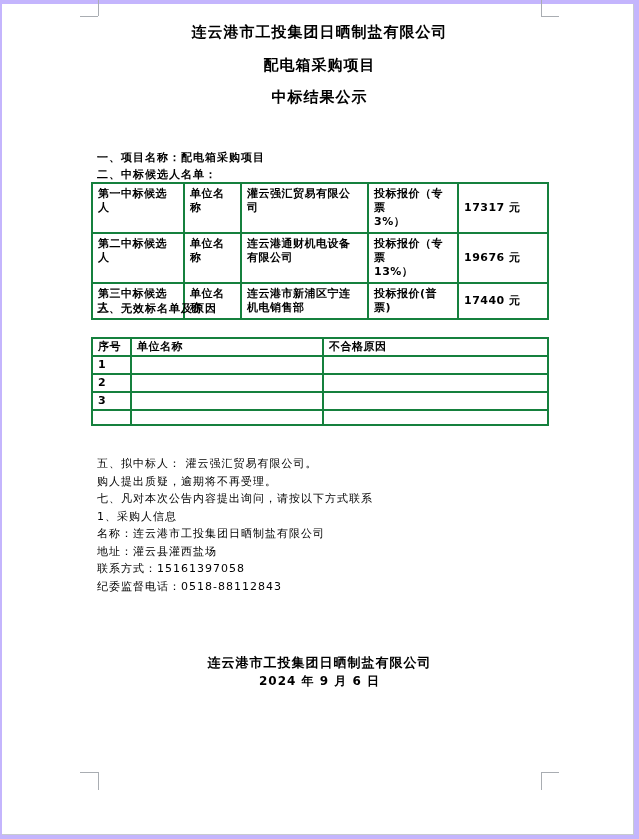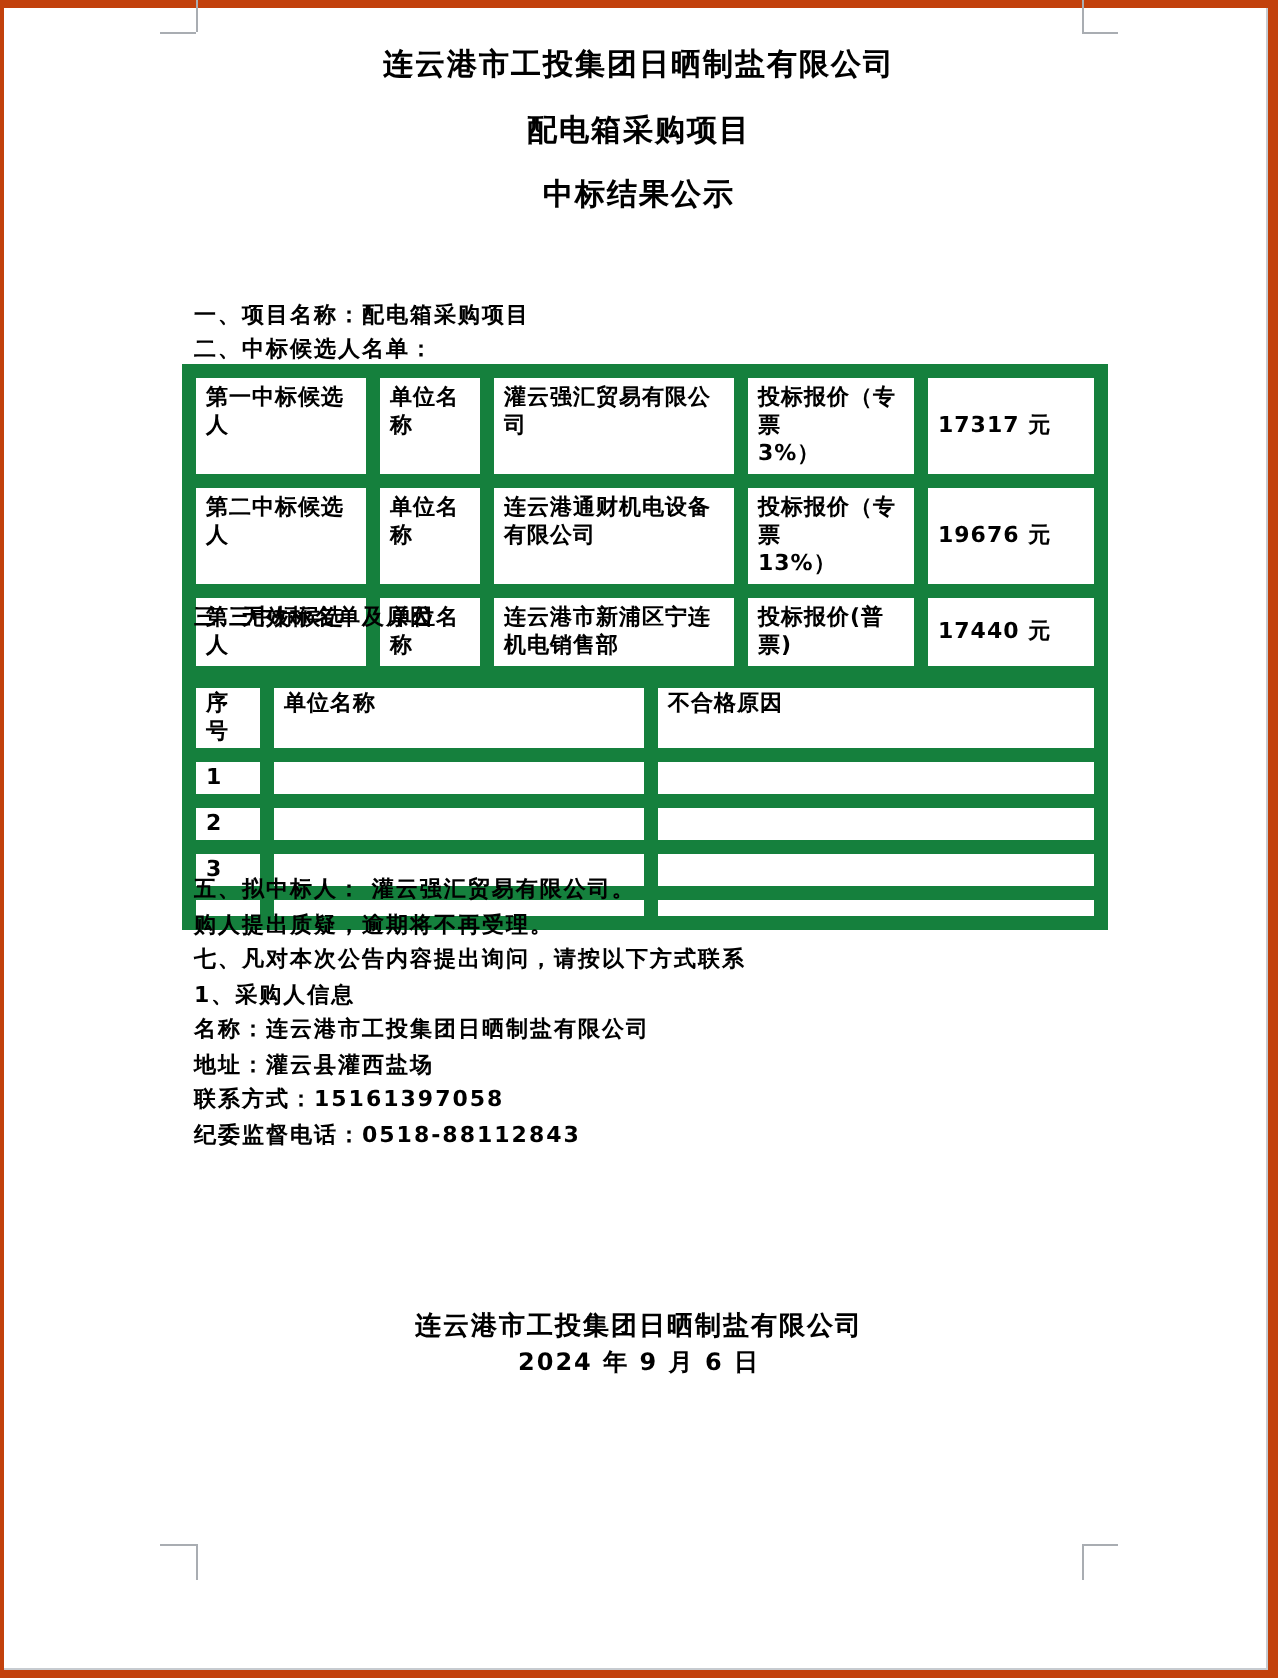--- a/index.html
+++ b/index.html
@@ -1,35 +1,35 @@
 <!DOCTYPE html>
 <html><head>
 <meta charset="utf-8">
 <style>
   * { margin:0; padding:0; box-sizing:border-box; }
   html,body { background:#e4e7ea; }
   body { font-family:"DejaVu Sans","Liberation Sans",sans-serif; color:#000; }
-  .canvas{ position:relative; width:639px; height:839px; background:#c2410c; overflow:hidden; }
+  .canvas{ position:relative; width:639px; height:839px; background:#c4b5fd; overflow:hidden; }
   .sheet{ position:absolute; left:2px; top:4px; width:632px; height:831px; background:#ffffff;
           border-right:1px solid #c7cbd0; border-bottom:1px solid #c7cbd0; }
   .mark{ position:absolute; background:#a9adb2; }
 
   .title{ position:absolute; left:0; width:639px; text-align:center;
           font-size:15px; font-weight:bold; letter-spacing:1px; line-height:18px; }
   .para{ position:absolute; left:97px; font-size:11px; font-weight:bold;
          letter-spacing:1px; line-height:14px; white-space:pre; }
 
   table{ position:absolute; border-collapse:collapse; table-layout:fixed;
          font-size:11px; font-weight:bold; }
-  td{ border:7px solid #15803d; padding:3px 5px; vertical-align:top;
+  td{ border:2px solid #15803d; padding:3px 5px; vertical-align:top;
       letter-spacing:0.5px; line-height:14px; white-space:pre-line; overflow:hidden; }
   .t1 td.price{ vertical-align:middle; }
   .t2 td{ padding:1px 5px; }
 
-  .bodyblock{ position:absolute; left:97px; top:436px; font-size:11px; font-weight:bold;
+  .bodyblock{ position:absolute; left:97px; top:455px; font-size:11px; font-weight:normal;
               letter-spacing:1px; line-height:17.5px; }
   .bodyblock div{ white-space:pre; }
 
   .sign{ position:absolute; left:0; width:639px; text-align:center; font-weight:bold; letter-spacing:1px; }
   .sign-company{ top:654px; font-size:13px; }
   .sign-date{ top:673px; font-size:12px; }
 </style>
 </head>
 <body>
 

